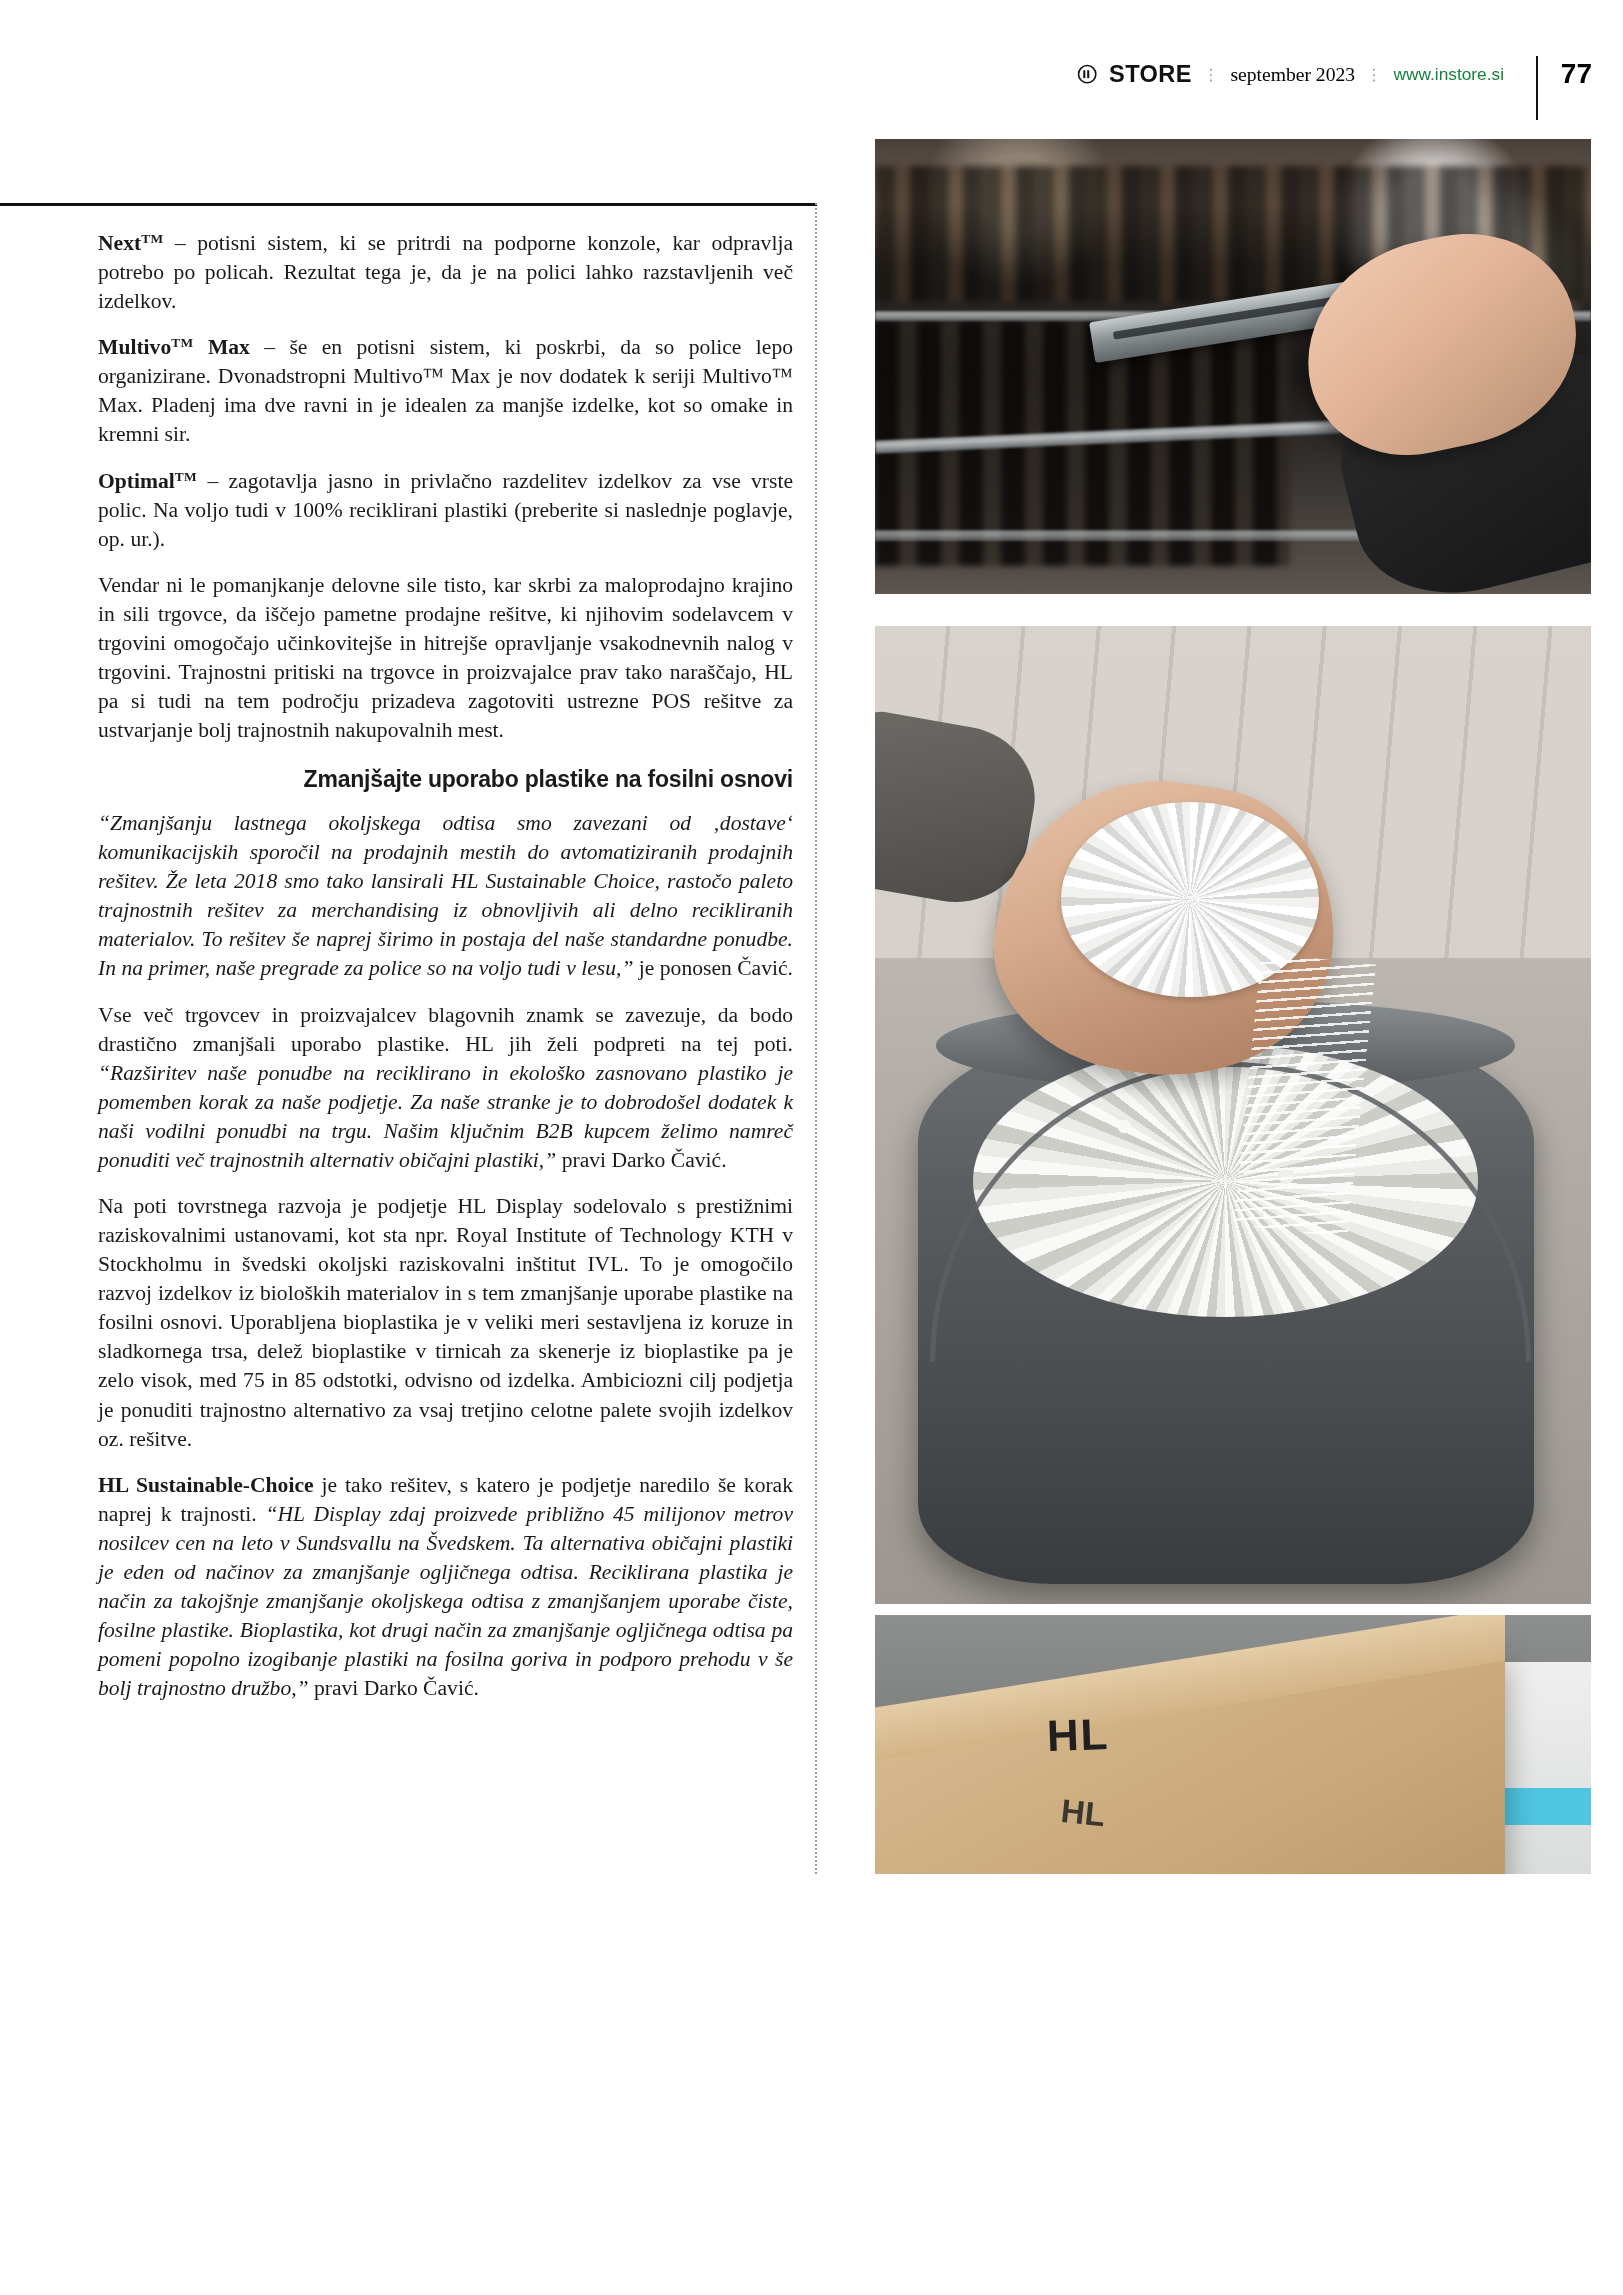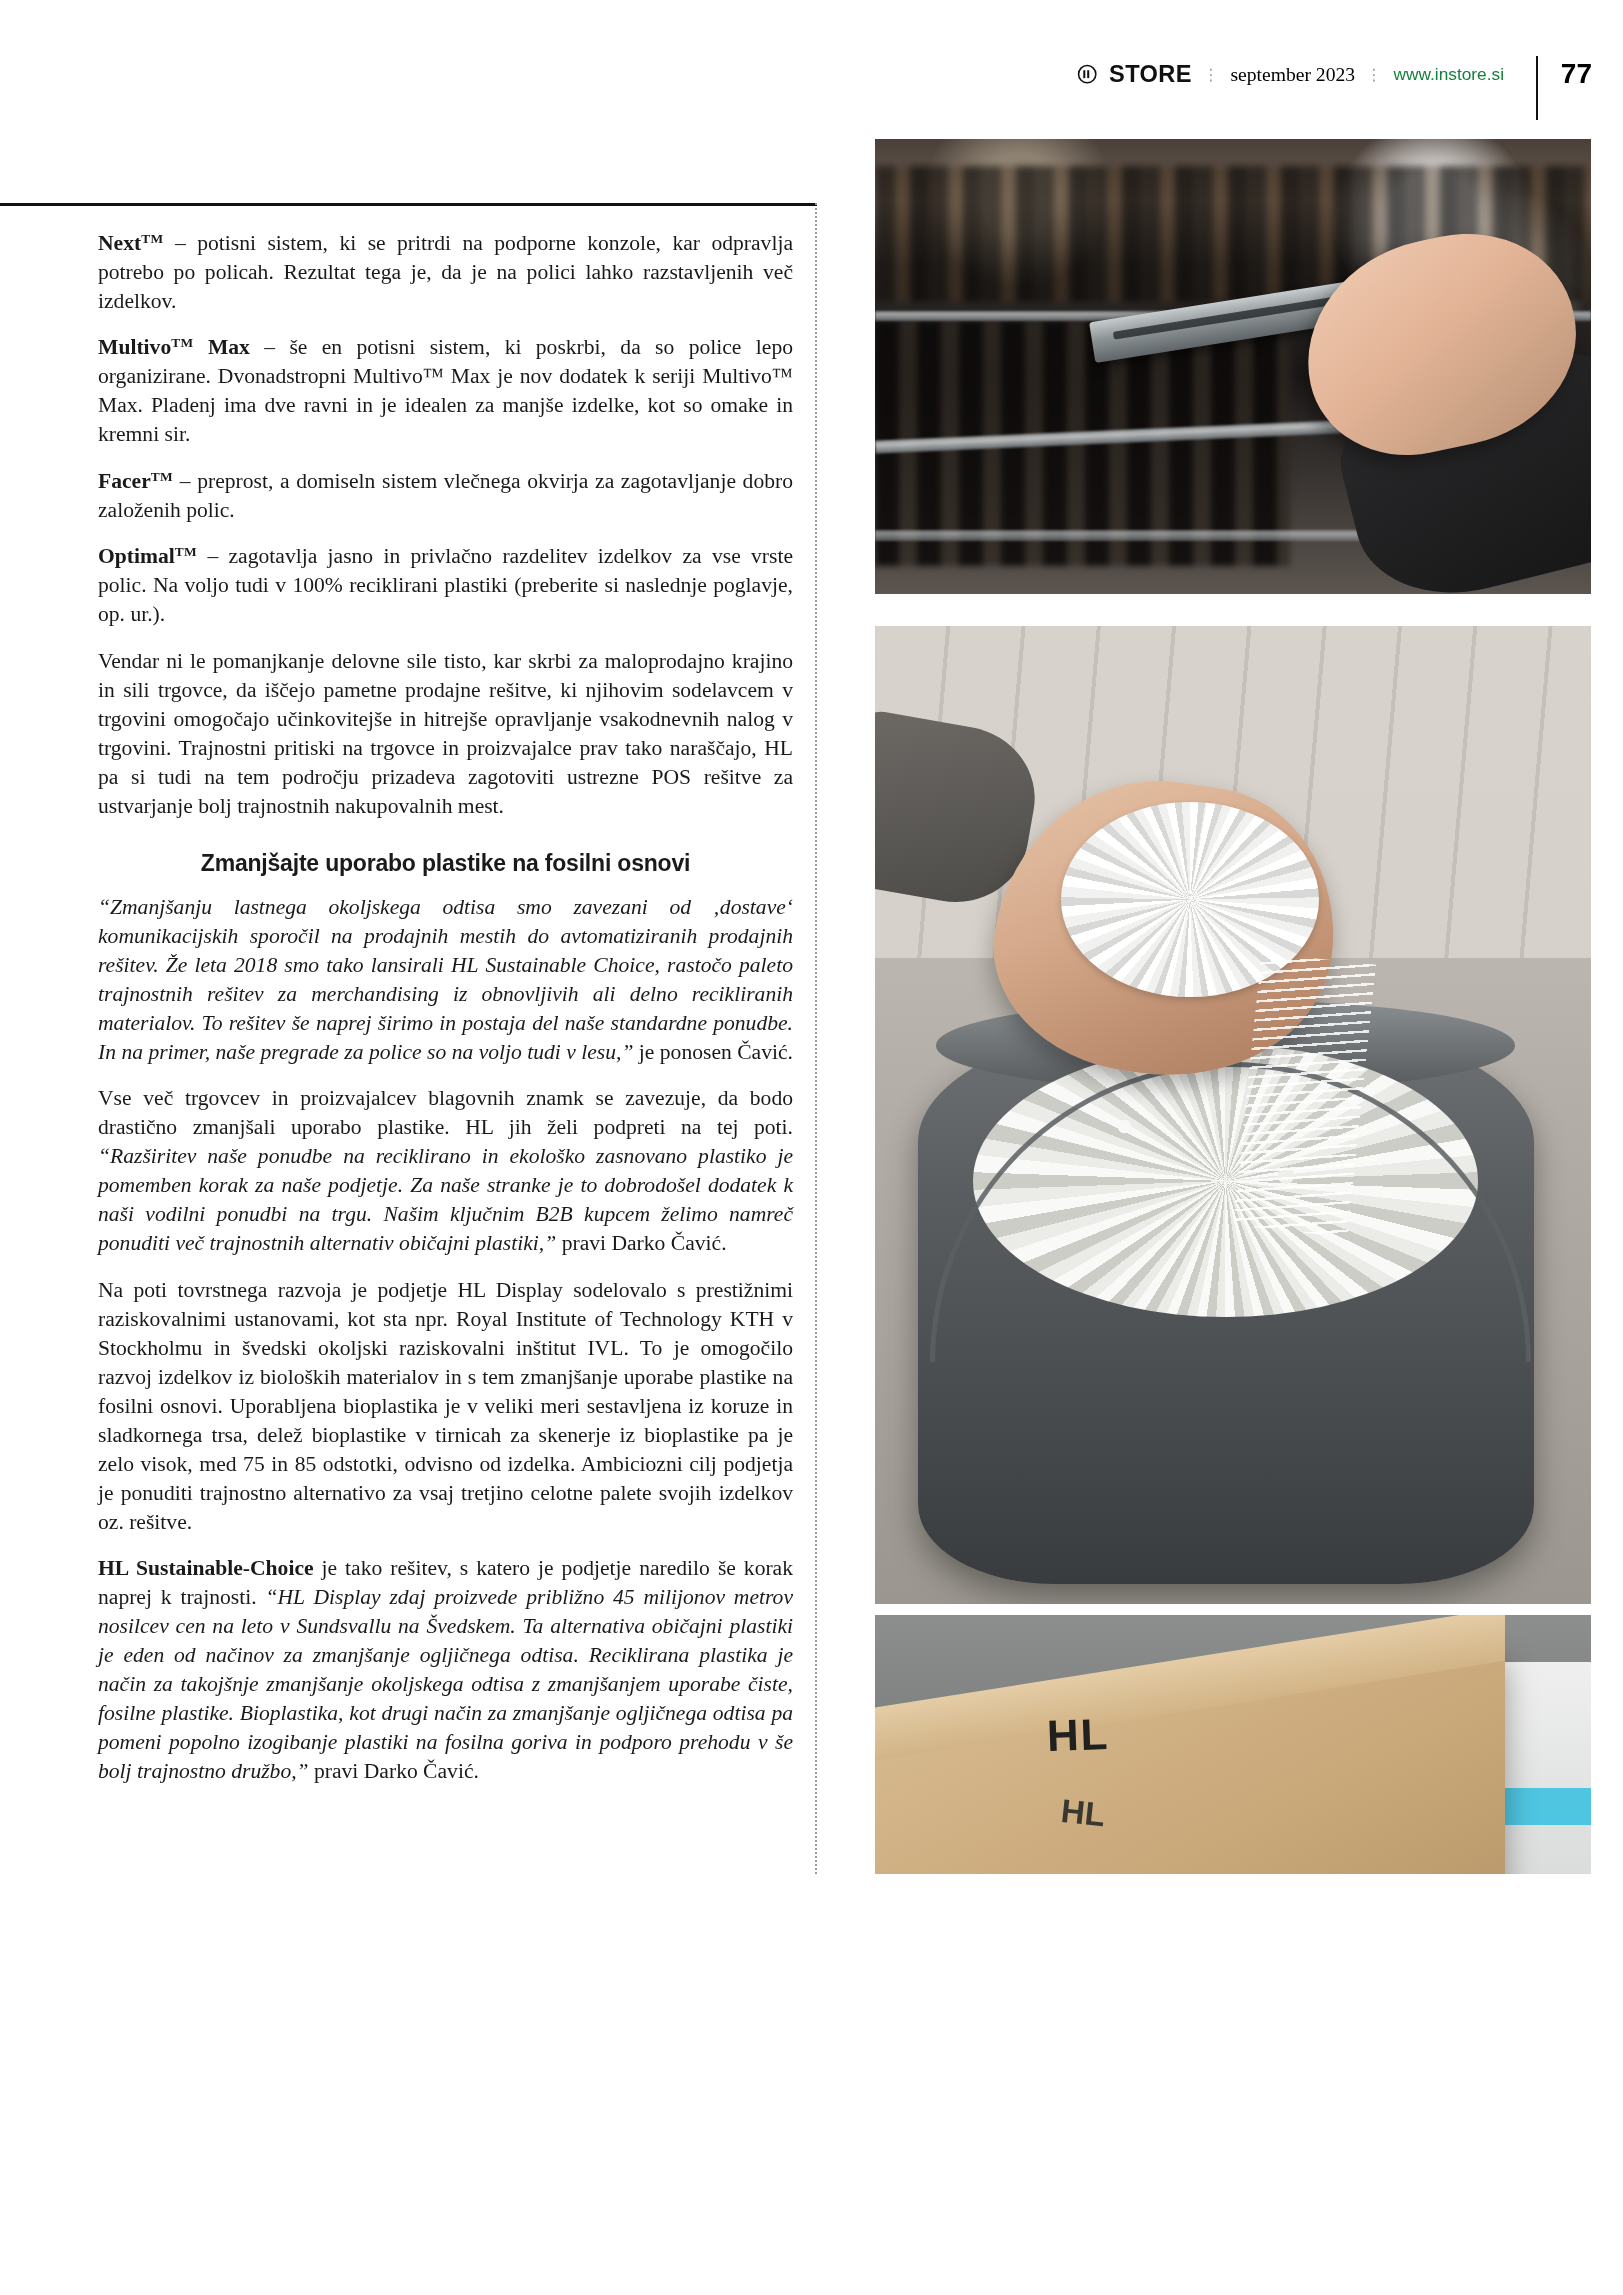--- a/index.html
+++ b/index.html
@@ -122,22 +122,22 @@
     margin: 0 0 17.3px 0;
   }
   .lead-term {
     font-family: "Liberation Serif", serif;
     font-weight: bold;
   }
   .sub-head {
     font-family: "Liberation Sans", sans-serif;
     font-weight: bold;
     font-size: 23px;
-    margin: 27px 0 14px 0;
-    text-align: center;
+    margin: 19px 0 14px 0;
+    text-align: right;
     letter-spacing: -0.2px;
   }
   .quote {
     font-style: italic;
     margin-top: 32px;
   }
   .tm {
     font-size: 0.62em;
     vertical-align: 0.55em;
     letter-spacing: 0.4px;
@@ -472,23 +472,20 @@
   <div class="text-col">
 
     <p>
       <span class="lead-term"><span>Next</span><span class="tm">TM</span></span><span> – potisni sistem, ki se pritrdi na podporne konzole, kar odpravlja potrebo po policah. Rezultat tega je, da je na polici lahko razstavljenih več izdelkov.</span>
     </p>
 
     <p>
       <span class="lead-term"><span>Multivo</span><span class="tm">TM</span><span> Max</span></span><span> – še en potisni sistem, ki poskrbi, da so police lepo organizirane. Dvonadstropni Multivo™ Max je nov dodatek k seriji Multivo™ Max. Pladenj ima dve ravni in je idealen za manjše izdelke, kot so omake in kremni sir.</span>
     </p>
 
-    <p>
-      <span class="lead-term"><span>Facer</span><span class="tm">TM</span></span><span> – preprost, a domiseln sistem vlečnega okvirja za zagotavljanje dobro založenih polic.</span>
-    </p>
 
     <p>
       <span class="lead-term"><span>Optimal</span><span class="tm">TM</span></span><span> – zagotavlja jasno in privlačno razdelitev izdelkov za vse vrste polic. Na voljo tudi v 100% reciklirani plastiki (preberite si naslednje poglavje, op. ur.).</span>
     </p>
 
     <p>Vendar ni le pomanjkanje delovne sile tisto, kar skrbi za maloprodajno krajino in sili trgovce, da iščejo pametne prodajne rešitve, ki njihovim sodelavcem v trgovini omogočajo učinkovitejše in hitrejše opravljanje vsakodnevnih nalog v trgovini. Trajnostni pritiski na trgovce in proizvajalce prav tako naraščajo, HL pa si tudi na tem področju prizadeva zagotoviti ustrezne POS rešitve za ustvarjanje bolj trajnostnih nakupovalnih mest.</p>
 
     <h2 class="sub-head">Zmanjšajte uporabo plastike na fosilni osnovi</h2>
 
     <p>

